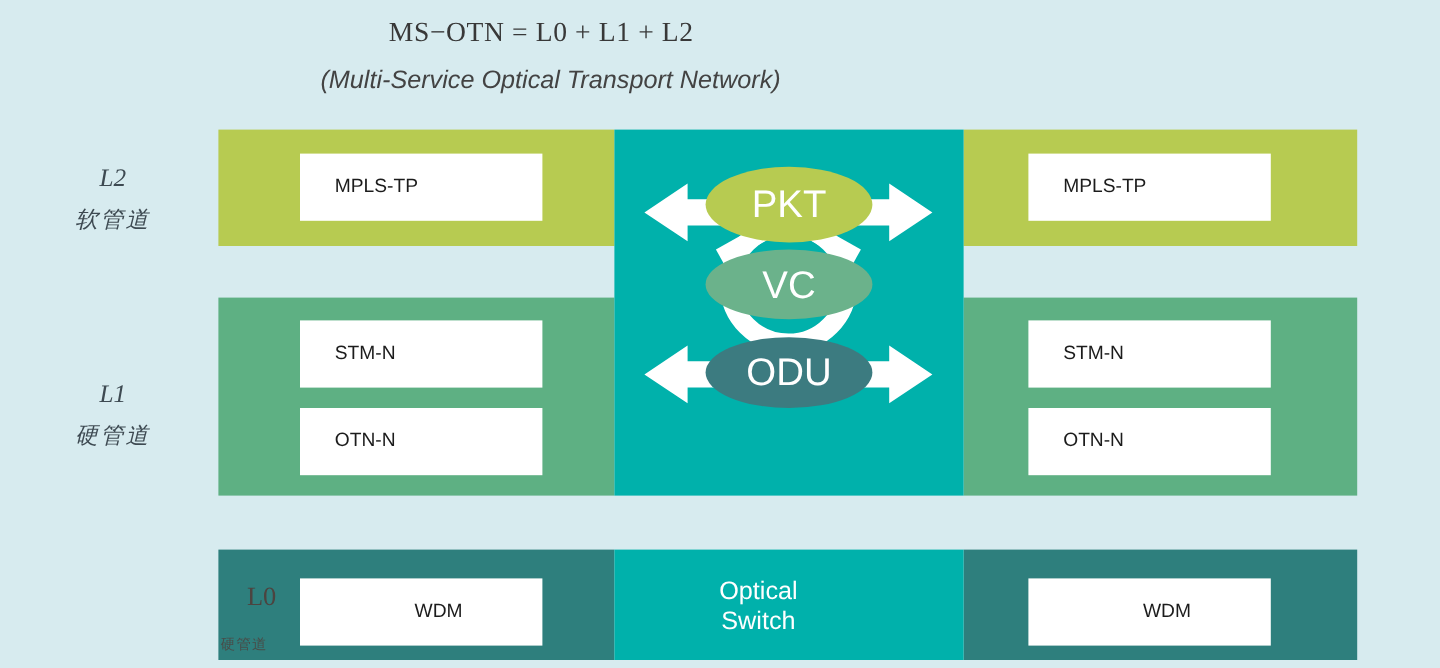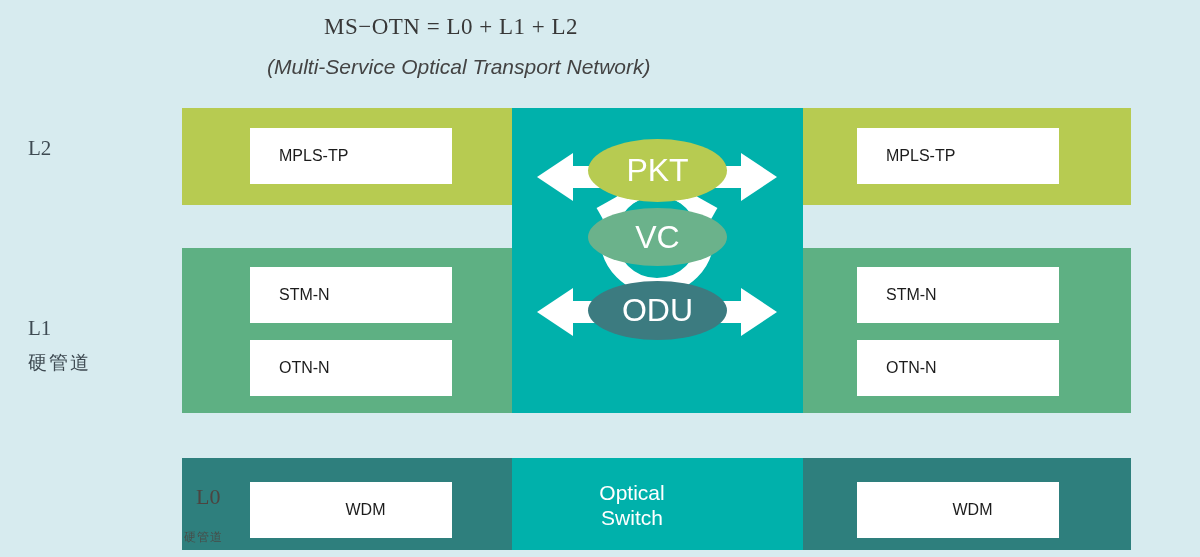--- a/index.html
+++ b/index.html
@@ -12,22 +12,23 @@
   .title{
     left:324px; top:14px;
     font-family:"Liberation Serif","DejaVu Serif",serif;
     font-size:23px; color:#383838; letter-spacing:.5px;
   }
   .subtitle{
     left:267px; top:55px;
     font-size:21px; font-style:italic; color:#434343;
   }
   .side-label{
-    width:132px; text-align:left; color:#3e4a52;
+    width:132px; text-align:center; color:#3e4a52;
     font-family:"Liberation Serif","DejaVu Serif",serif;
+    font-style:italic;
   }
   .side-label .code{font-size:21px;}
   .side-label .pipe{font-size:19px; margin-top:9px; letter-spacing:2px;}
   .band{position:absolute;}
   .band.l2{background:#b7cb51;}
   .band.l1{background:#5eb083;}
   .band.l0{background:#2e7f7d;}
   .center-col{left:512px; top:108px; width:291px; height:305px; background:#00b1ab;}
   .photonic{left:512px; top:458px; width:291px; height:92px; background:#00b1ab;}
   .photonic-label{
@@ -43,41 +44,42 @@
   .y-mpls{top:128px;} .y-stm{top:267px;} .y-otn{top:340px;} .y-wdm{top:482px;justify-content:center;}
   .oval{
     position:absolute; left:588px; width:139px; border-radius:50%;
     display:flex; align-items:center; justify-content:center;
     color:#ffffff; font-size:32px;
   }
   .oval.pkt{top:139px; height:63px; background:#b7cb51;}
   .oval.vc {top:208px; height:58px; background:#6bb28b;}
   .oval.odu{top:281px; height:59px; background:#3c7b80;}
   .l0-code{
-    left:196px; top:484px; width:44px; 
+    left:196px; top:484px; width:44px; text-align:center;
     font-family:"Liberation Serif","DejaVu Serif",serif;
     font-size:22px; color:#4c4440;
   }
   .l0-pipe{
     left:184px; top:529px; width:80px;
     font-family:"Liberation Serif","DejaVu Serif",serif;
     font-size:12px; letter-spacing:1px; color:#4c4440; opacity:.85;
   }
   svg{display:block;}
 </style>
 </head>
 <body>
 
 <div class="canvas">
 
   <div class="abs title">MS−OTN = L0 + L1 + L2</div>
   <div class="abs subtitle">(Multi-Service Optical Transport Network)</div>
 
   <div class="abs side-label" style="left:28px; top:136px;">
     <div class="code">L2</div>
+    <div class="pipe">软管道</div>
   </div>
   <div class="abs side-label" style="left:28px; top:316px;">
     <div class="code">L1</div>
     <div class="pipe">硬管道</div>
   </div>
 
   <div class="band l2" style="left:182px; top:108px; width:330px; height:97px;"></div>
   <div class="band l2" style="left:803px; top:108px; width:328px; height:97px;"></div>
   <div class="band l1" style="left:182px; top:248px; width:330px; height:165px;"></div>
   <div class="band l1" style="left:803px; top:248px; width:328px; height:165px;"></div>

